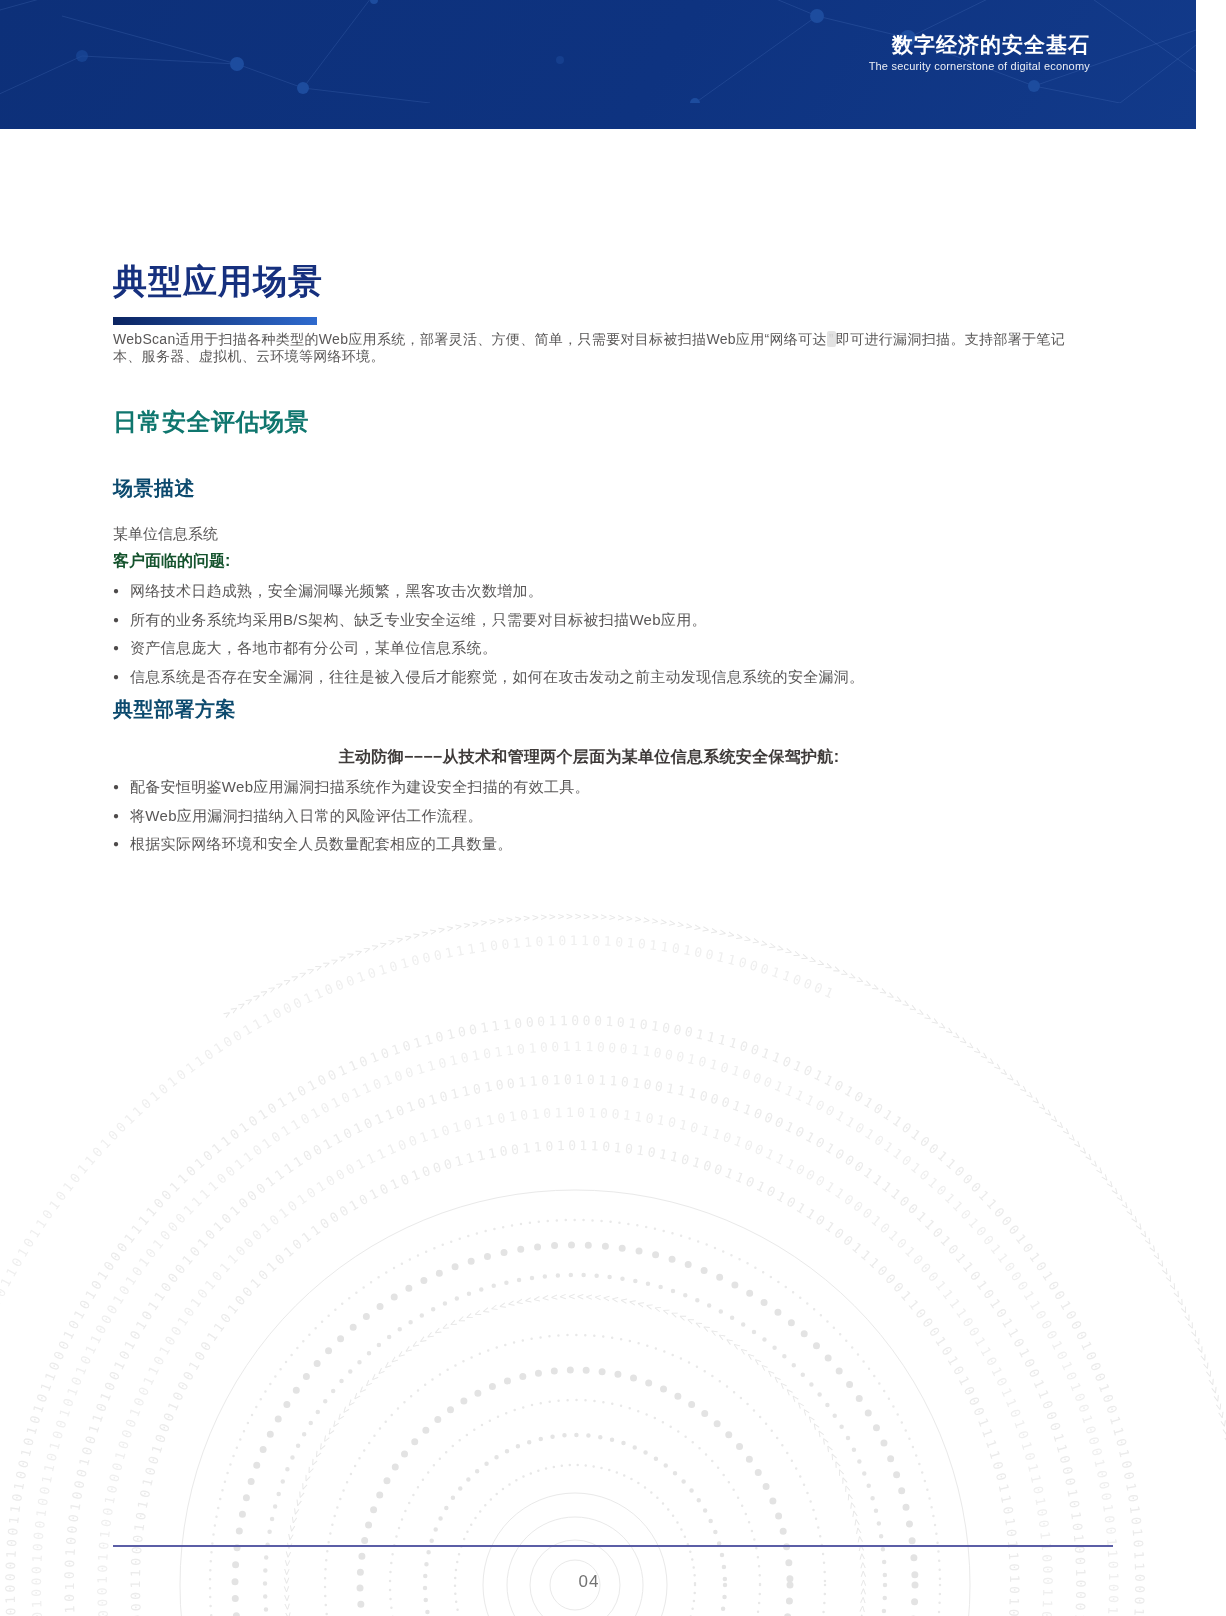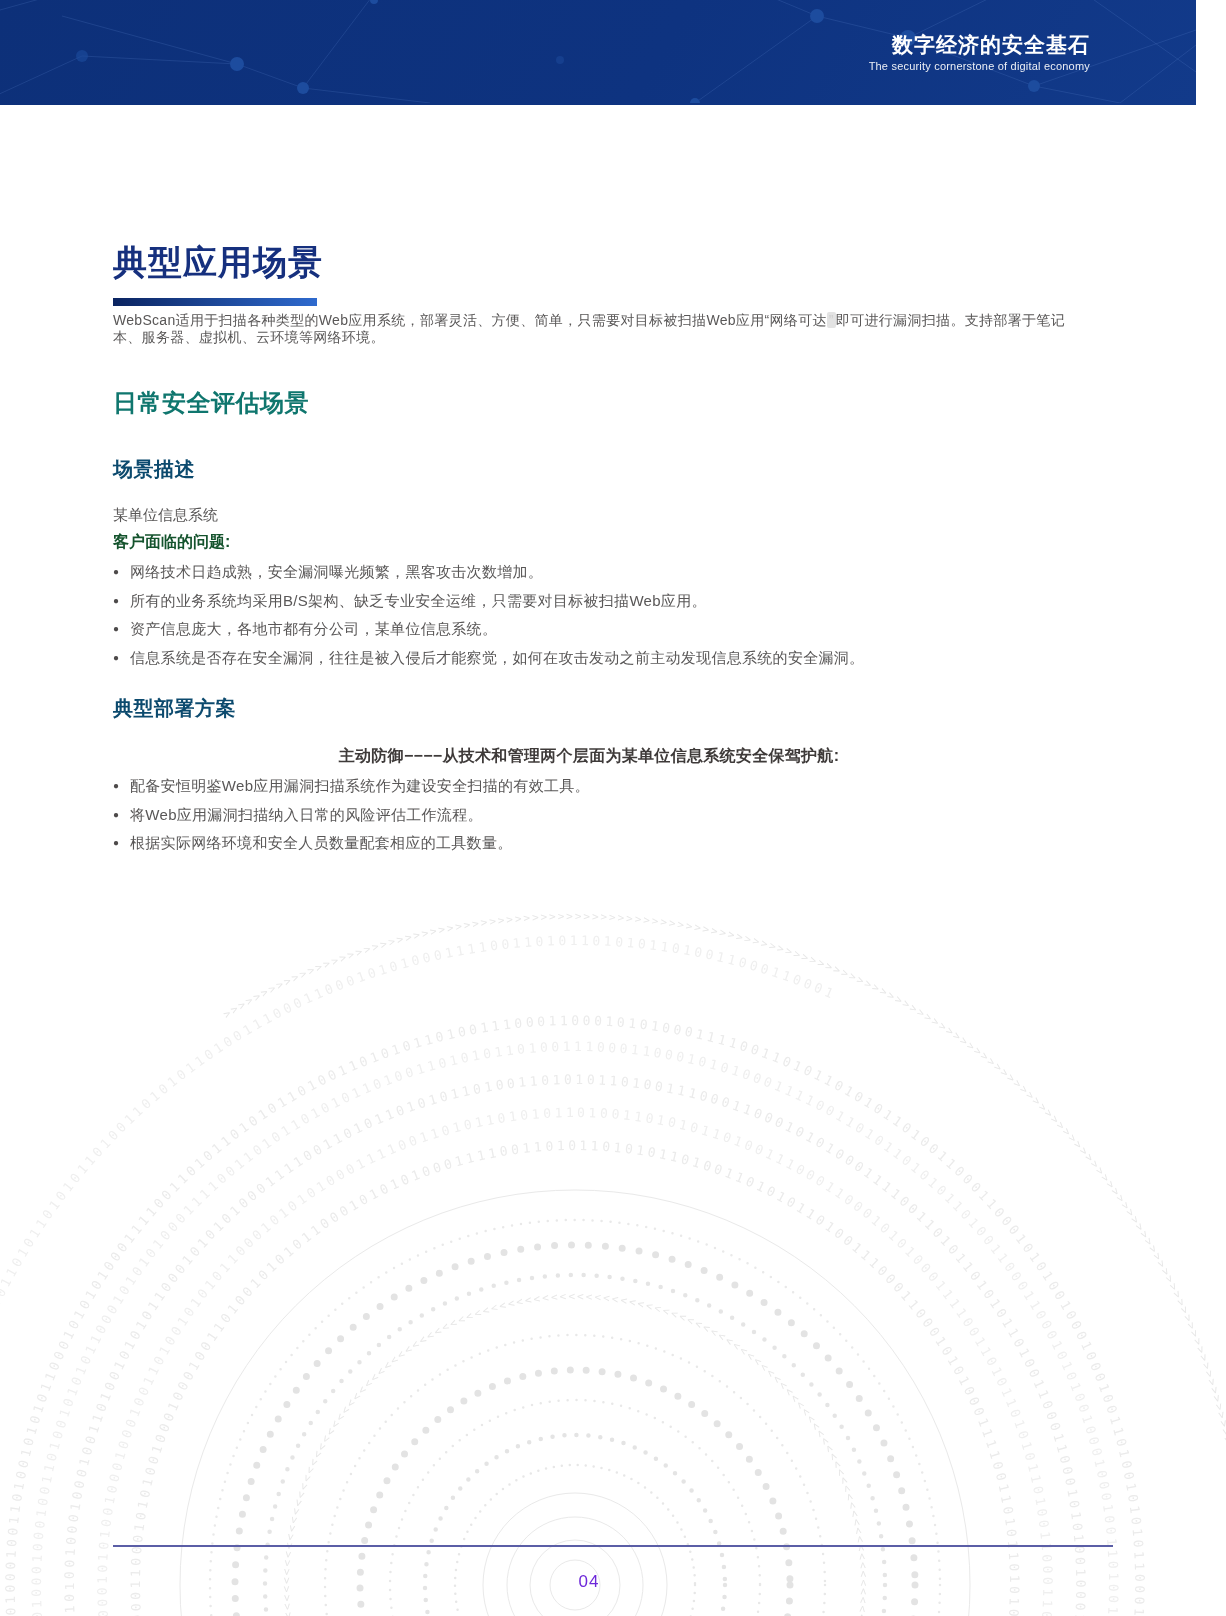--- a/index.html
+++ b/index.html
@@ -4,21 +4,21 @@
 <style>
   * { margin:0; padding:0; box-sizing:border-box; }
   html,body { background:#ffffff; }
   body { font-family:"Liberation Sans","DejaVu Sans",sans-serif; }
   .page {
     position:relative; width:1226px; height:1616px;
     background:#ffffff; overflow:hidden; margin:0 auto;
   }
   
   .band {
-    position:absolute; left:0; top:0; width:1196px; height:105px;
+    position:absolute; left:0; top:0; width:1196px; height:129px;
     background:linear-gradient(120deg,#0d3079 0%,#0e3380 55%,#123a8a 100%);
     overflow:hidden;
   }
   .band svg { position:absolute; left:0; top:0; }
   .band-text {
     position:absolute; top:33px; right:106px; text-align:right; z-index:2;
   }
   .band-title {
     color:#ffffff; font-size:21px; font-weight:bold; letter-spacing:1px;
     line-height:24px;
@@ -27,21 +27,21 @@
     color:rgba(255,255,255,0.92); font-size:11px; letter-spacing:0.2px;
     margin-top:3px;
   }
   
   .watermark { position:absolute; left:0; top:0; z-index:0; }
   .wm-bin { font-family:"DejaVu Sans Mono","Liberation Mono",monospace; font-size:13px; letter-spacing:3.5px; fill:#ebebeb; }
   .wm-bin2 { font-family:"DejaVu Sans Mono","Liberation Mono",monospace; font-size:13px; letter-spacing:3.5px; fill:#efefef; }
   .wm-chev { font-family:"DejaVu Sans Mono","Liberation Mono",monospace; font-size:11px; letter-spacing:2px; fill:#e7e7e7; }
   
   .content {
-    position:absolute; left:113px; top:97px; width:952px; z-index:1;
+    position:absolute; left:113px; top:116px; width:952px; z-index:1;
   }
   h1.page-title {
     margin-top:147px; font-size:34px; line-height:36px; font-weight:bold;
     color:#16307e; letter-spacing:1px;
   }
   .title-bar {
     margin-top:18px; width:204px; height:8px;
     background:linear-gradient(90deg,#0b2461 0%,#2e6ace 100%);
   }
   p.intro {
@@ -52,42 +52,42 @@
     background:#e3e3e3; color:#cfcfcf; padding:0 2px; border-radius:2px;
   }
   h2.section-title {
     margin-top:44px; font-size:24px; line-height:26px; font-weight:bold;
     color:#0f766e; letter-spacing:0.5px;
   }
   h3.red-heading {
     margin-top:43px; font-size:20px; line-height:20px; font-weight:bold;
     color:#0c4a6e; letter-spacing:0.5px;
   }
-  h3.red-heading.deploy { margin-top:26px; }
+  h3.red-heading.deploy { margin-top:8px; }
   p.scene-lines { margin-top:22px; font-size:15px; line-height:27px; color:#595757; }
   .bold-dark { color:#14532d; font-weight:bold; font-size:16px; }
   p.lead { margin-top:27px; font-size:16px; line-height:22px; color:#3e3a39; font-weight:bold; letter-spacing:0.3px;text-align:center; }
   ul.dotlist { margin-top:3px; list-style:none; }
   ul.dotlist.deploy { margin-top:5px; }
   ul.dotlist li {
     position:relative; padding-left:17px; line-height:28.5px;
     font-size:15px; color:#595757; letter-spacing:0.3px;
   }
   ul.dotlist li .bullet {
     position:absolute; left:0; top:0; font-size:10px; color:#4d4a4a;
     line-height:28.5px;
   }
   
   .footer-line {
     position:absolute; left:113px; top:1545px; width:1000px; height:2px;
     background:#5b5ea6; z-index:1;
   }
   .page-number {
     position:absolute; left:113px; top:1572px; width:952px; text-align:center;
-    font-size:17px; color:#6d28d9; z-index:1; letter-spacing:1px;
+    font-size:17px; color:#737373; z-index:1; letter-spacing:1px;
   }
 </style>
 </head>
 <body>
 
 <div class="page">
 
   <svg class="watermark" width="1226" height="1616" viewBox="0 0 1226 1616" aria-hidden="true">
     <defs>
 

